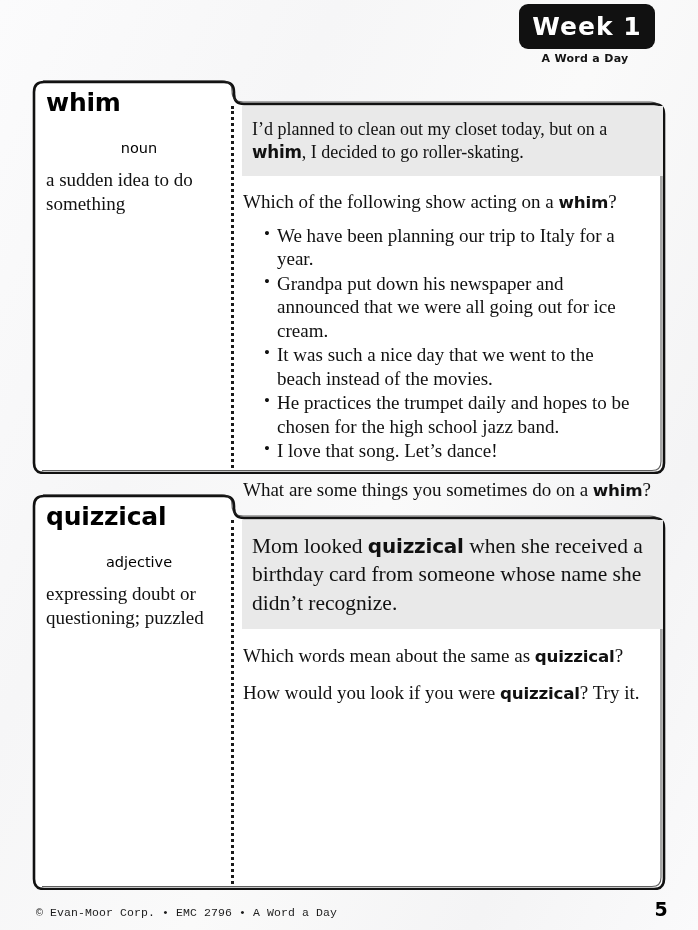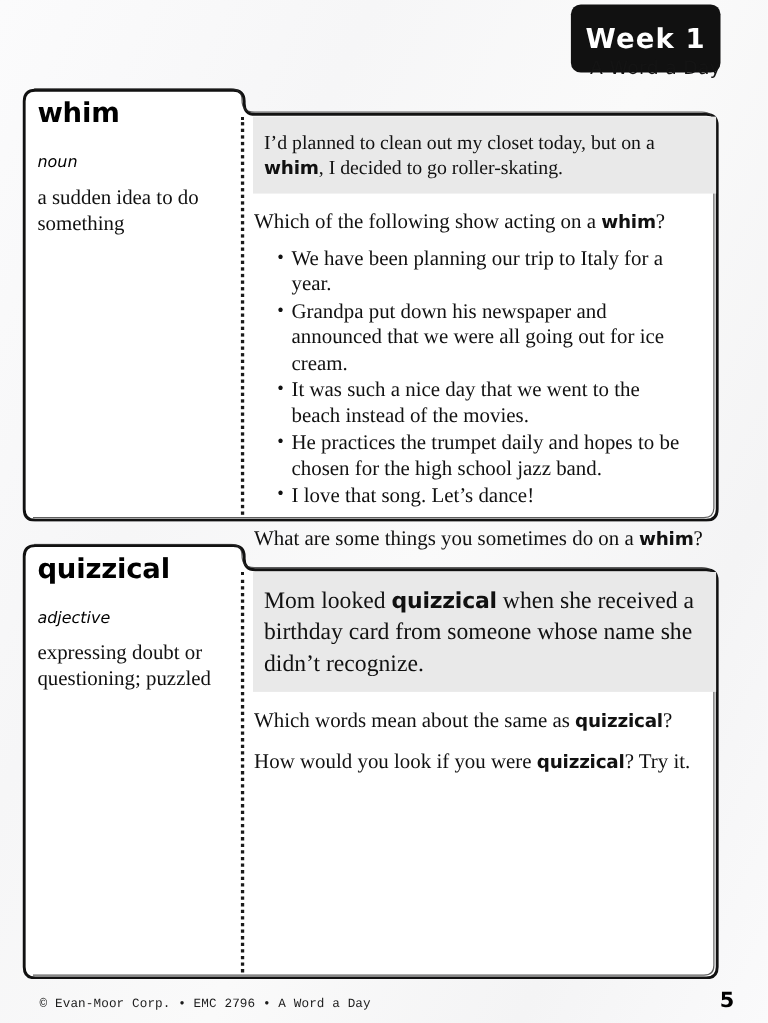--- a/index.html
+++ b/index.html
@@ -23,51 +23,51 @@
     background:
       linear-gradient(115deg, #fbfbfc 0%, #f6f6f7 30%, #fafafa 55%, #f4f4f5 80%, #fafafb 100%);
   }
 
   
   .week-badge {
     position: absolute;
     left: 519px;
     top: 4px;
     width: 136px;
-    height: 62px;
+    height: 45px;
     background: #111111;
     border-radius: 9px;
     display: flex;
     align-items: center;
     justify-content: center;
   }
   .week-badge span {
     font-family: "DejaVu Sans", sans-serif;
     font-weight: bold;
     font-size: 25px;
     color: #ffffff;
     letter-spacing: 1px;
   }
   .series-title {
     position: absolute;
-    left: 506px;
+    left: 495px;
     top: 52px;
     width: 180px;
     text-align: center;
     font-family: "DejaVu Sans", sans-serif;
-    font-weight: normal;
-    font-size: 17px;
+    font-weight: bold;
+    font-size: 11px;
     letter-spacing: 0.3px;
     color: #141414;
   }
 
   
   .card {
     position: absolute;
-    left: 20px;
+    left: 32px;
     width: 634px;
   }
   .card-shape {
     position: absolute;
     inset: 0;
   }
   .card-shape svg {
     display: block;
     width: 100%;
     height: 100%;
@@ -87,23 +87,23 @@
   .word {
     font-family: "DejaVu Sans", sans-serif;
     font-weight: bold;
     font-size: 25px;
     letter-spacing: -0.2px;
     color: #000;
     white-space: nowrap;
   }
   .pos {
     font-family: "DejaVu Sans", sans-serif;
-    font-style: italic;
     font-size: 14.5px;
     color: #000;
+    text-align: center;
   }
   .definition {
     font-family: "Liberation Serif", serif;
     font-size: 19px;
     line-height: 1.27;
     color: #111;
   }
 
   
   .divider {

